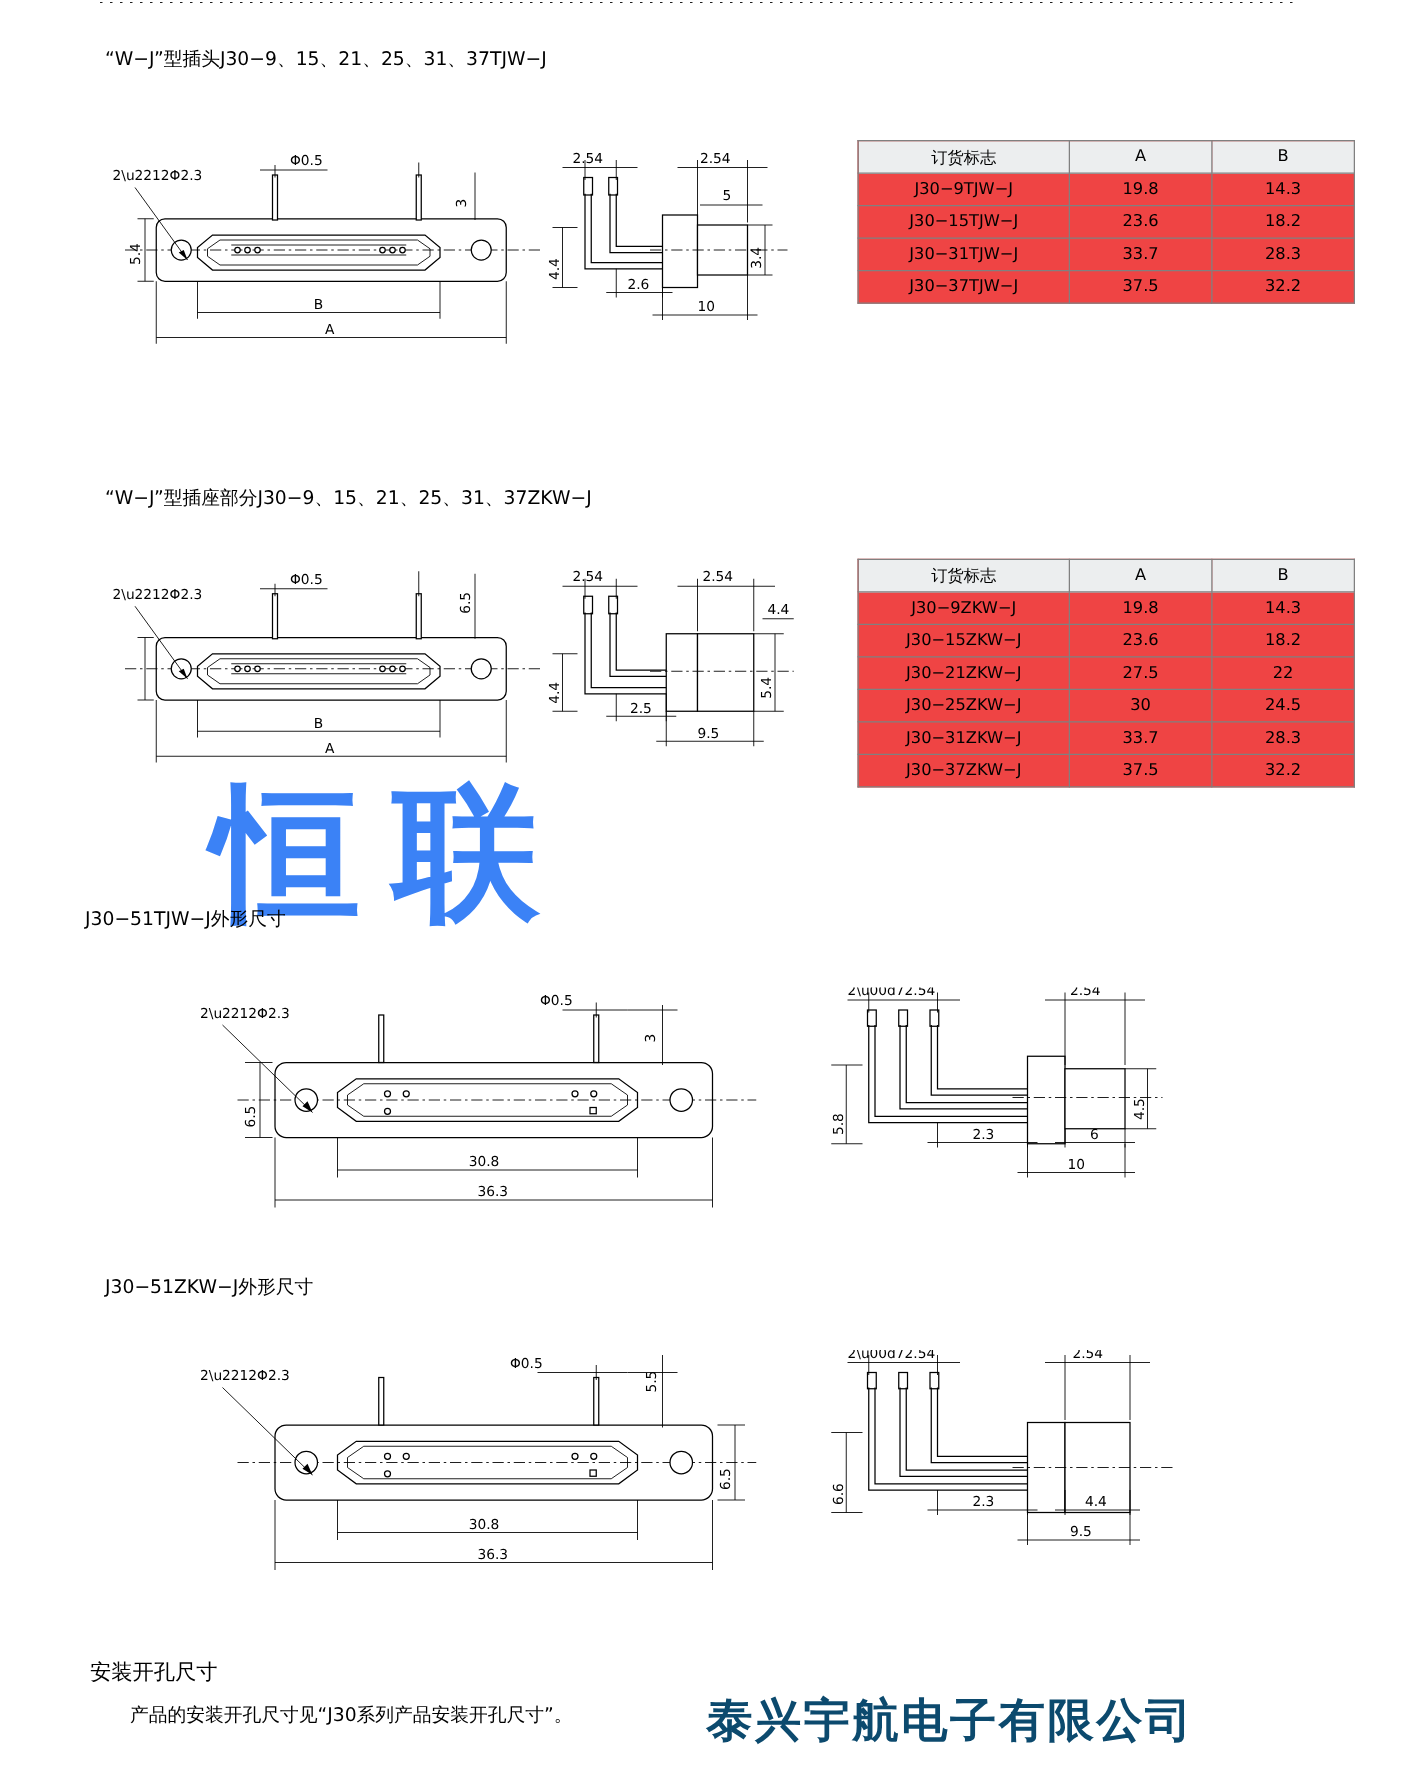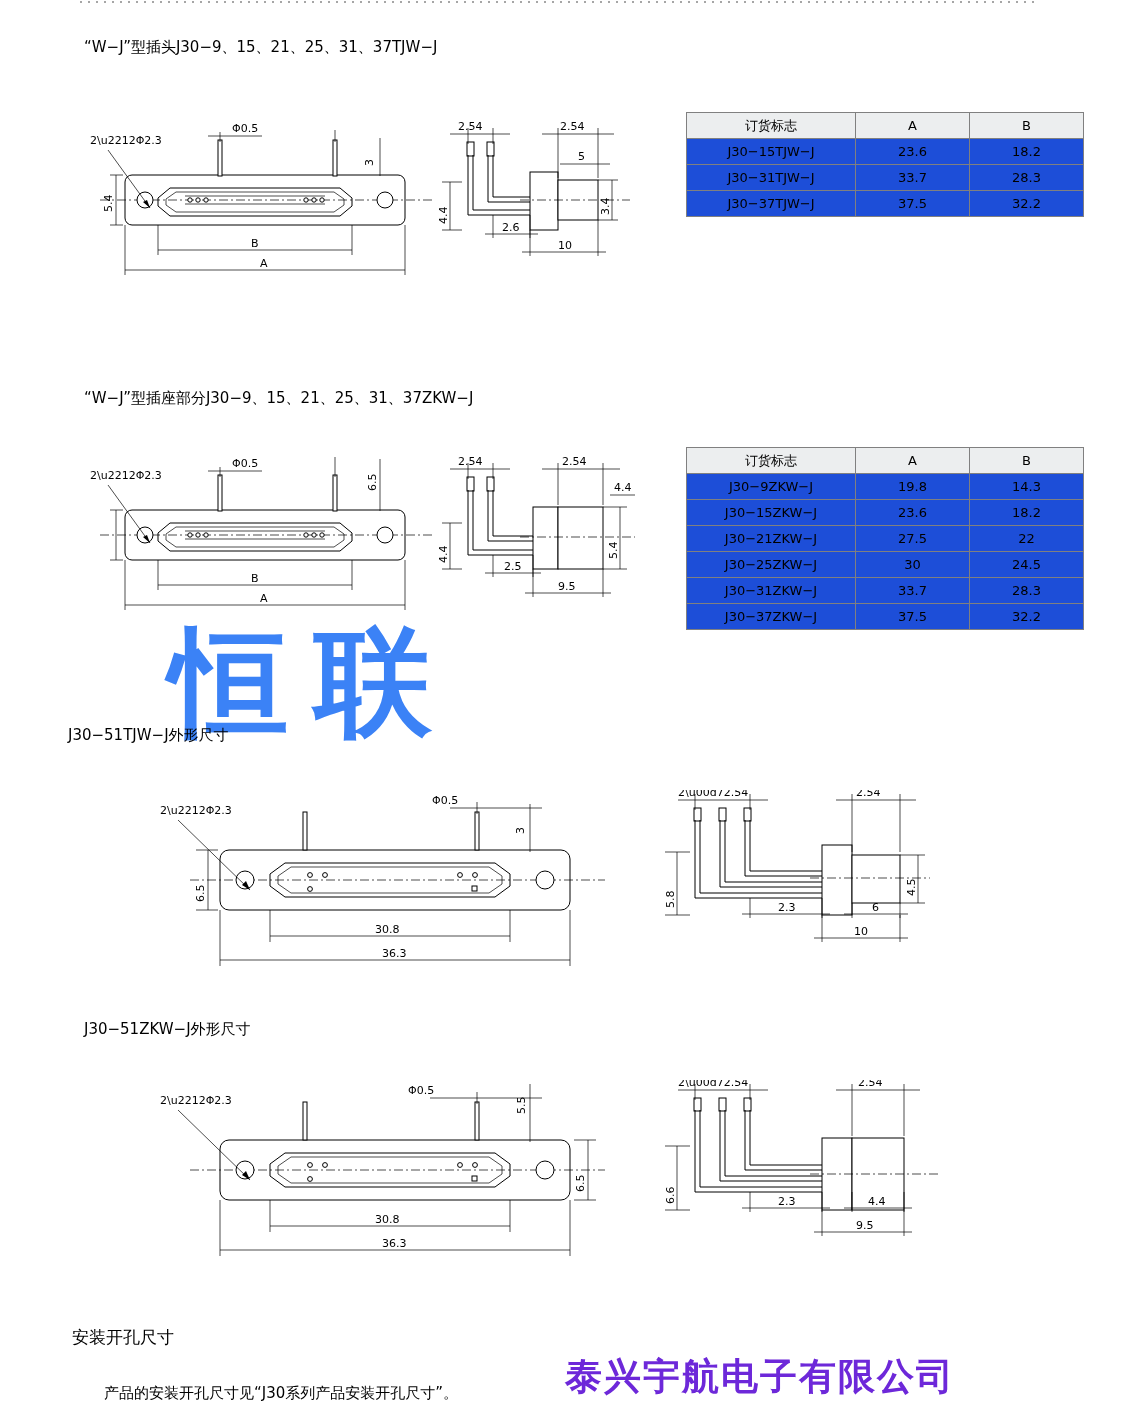--- a/index.html
+++ b/index.html
@@ -13,40 +13,40 @@
   
   .wm-logo{
     position:absolute;left:170px;top:612px;width:580px;height:140px;
     font-family:"DejaVu Sans",sans-serif;font-weight:bold;font-size:118px;
     color:#3b82f6;letter-spacing:26px;white-space:nowrap;line-height:140px;
     user-select:none;
   }
   .wm-company{
     position:absolute;left:565px;top:1352px;
     font-family:"DejaVu Sans",sans-serif;font-weight:bold;font-size:37px;
-    color:#6d28d9;white-space:nowrap;letter-spacing:2px;user-select:none;
+    color:#0c4a6e;white-space:nowrap;letter-spacing:2px;user-select:none;
   }
 
   
   .caption{
     position:absolute;font-size:15px;white-space:nowrap;
     font-family:"DejaVu Sans","Liberation Sans",sans-serif;
   }
   .bottom-head{
     position:absolute;font-size:17px;white-space:nowrap;
     font-family:"DejaVu Sans","Liberation Sans",sans-serif;
   }
   .bottom-body{
     position:absolute;font-size:15px;white-space:nowrap;
     font-family:"DejaVu Sans","Liberation Sans",sans-serif;
   }
 
   
   table.order{
-    position:absolute;border-collapse:collapse;background:#1d4ed8;
+    position:absolute;border-collapse:collapse;background:#ef4444;
     font-family:"DejaVu Sans","Liberation Sans",sans-serif;
   }
   table.order th, table.order td{
     border:1px solid #808080;text-align:center;font-weight:normal;
     font-size:13px;height:25px;padding:0 4px;
   }
   table.order th{background:#eceeef;}
   table.order td:nth-child(1){width:160px;}
   table.order td:nth-child(2){width:105px;}
   table.order td:nth-child(3){width:105px;}
@@ -187,20 +187,25 @@
 
   <table class="order" style="left:686px;top:112px;">
     <thead>
       <tr>
         <th>订货标志</th>
         <th>A</th>
         <th>B</th>
       </tr>
     </thead>
     <tbody>
+      <tr>
+        <td>J30−9TJW−J</td>
+        <td>19.8</td>
+        <td>14.3</td>
+      </tr>
       <tr>
         <td>J30−15TJW−J</td>
         <td>23.6</td>
         <td>18.2</td>
       </tr>
       <tr>
         <td>J30−31TJW−J</td>
         <td>33.7</td>
         <td>28.3</td>
       </tr>
@@ -542,17 +547,17 @@
 
         <line class="thin" x1="672" y1="130" x2="672" y2="156"></line>
         <line class="thin" x1="754" y1="130" x2="754" y2="156"></line>
         <line class="thin" x1="664" y1="152" x2="762" y2="152"></line>
         <text class="dimtxt" x="706" y="149">9.5</text>
       </g>
     </svg>
   </div>
 
   <div class="bottom-head" style="left:72px;top:1326px;">安装开孔尺寸</div>
-  <div class="bottom-body" style="left:104px;top:1363px;margin-top:21px;">产品的安装开孔尺寸见“J30系列产品安装开孔尺寸”。</div>
+  <div class="bottom-body" style="left:104px;top:1363px;">产品的安装开孔尺寸见“J30系列产品安装开孔尺寸”。</div>
 
   <div class="wm-company">泰兴宇航电子有限公司</div>
 
 </div>
 
 </body></html>

